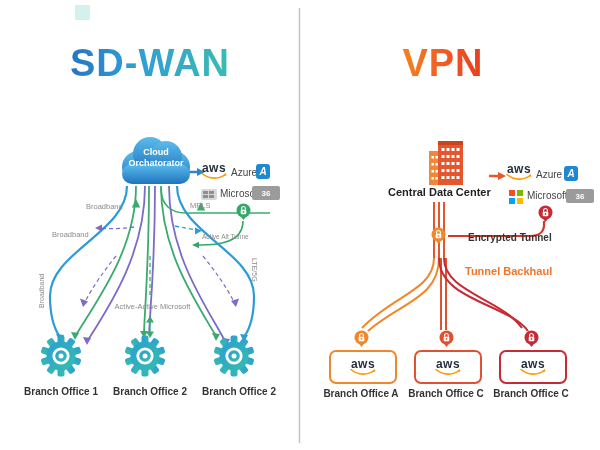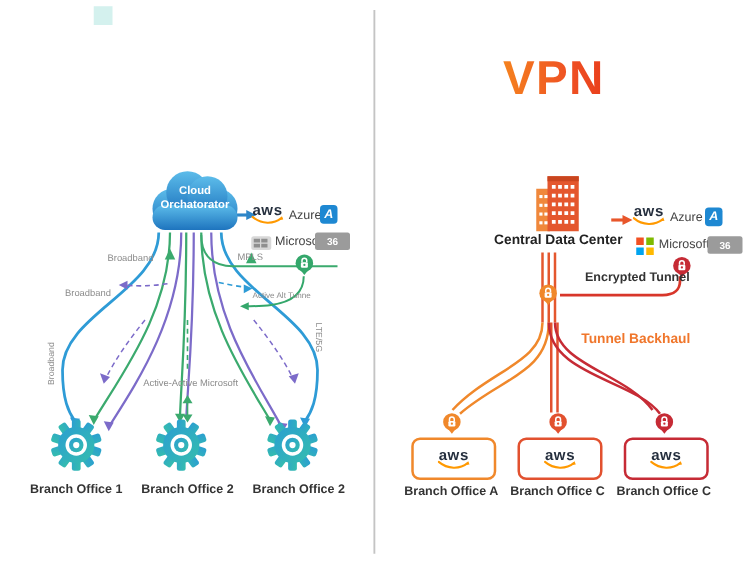--- a/index.html
+++ b/index.html
@@ -27,23 +27,23 @@
   .m365{position:absolute;width:28px;height:14px;background:#9B9B9B;border-radius:2px;color:#fff;
         font-size:8px;font-weight:700;display:flex;align-items:center;justify-content:center;}
   .mslogo{position:absolute;display:grid;grid-template-columns:6px 6px;grid-gap:1.5px;gap:1.5px;}
   .mslogo i{width:6px;height:6px;display:block;}
   .msgray{position:absolute;width:16px;height:11px;background:#D8D8D8;border-radius:2px;
           display:grid;grid-template-columns:5px 5px;grid-gap:1px;gap:1px;padding:1.5px 2px;box-sizing:border-box;}
   .msgray i{width:5px;height:3px;background:#8F8F8F;display:block;}
   .awsbox{position:absolute;width:64px;height:30px;border-radius:7px;background:#fff;
           display:flex;align-items:center;justify-content:center;}
   .awsbox .aws{position:static;}
-  .dclabel{position:absolute;left:388px;top:186px;width:110px;text-align:right;
+  .dclabel{position:absolute;left:388px;top:186px;width:110px;text-align:left;
            font-size:11px;font-weight:700;color:#222;}
-  .etlabel{position:absolute;left:468px;top:217px;font-size:10px;font-weight:600;color:#333;}
+  .etlabel{position:absolute;left:468px;top:232px;font-size:10px;font-weight:600;color:#333;}
   .tblabel{position:absolute;left:465px;top:265px;font-size:11px;font-weight:700;color:#F0762B;}
   .cornermark{position:absolute;left:75px;top:5px;width:15px;height:15px;background:#3ABFB0;opacity:.22;}
 </style>
 </head>
 <body>
 
 <div class="stage">
 
   <svg width="0" height="0" style="position:absolute" aria-hidden="true">
     <defs>
@@ -124,20 +124,21 @@
       <path d="M444,258 C444,292 500,298 522,328" stroke="#C62B35" stroke-width="2"></path>
       <path d="M439,258 C439,300 508,304 528,331" stroke="#C62B35" stroke-width="2"></path>
     </g>
     <g>
 
       <path d="M489,176 H500" stroke="#E8562B" stroke-width="2.5"></path>
       <polygon points="506,176 498,172 498,180" fill="#E8562B"></polygon>
     </g>
   </svg>
 
+  <div class="title t-sdwan" style="left:40px;top:42px;width:220px;">SD-WAN</div>
 
   <svg class="abs" style="left:108px;top:134px" width="96" height="54" viewBox="0 0 96 54">
     <g fill="url(#cloudG)">
       <circle cx="30" cy="33" r="16"></circle>
         <circle cx="66" cy="33" r="16"></circle>
       <circle cx="42" cy="20" r="17"></circle>
         <circle cx="58" cy="23" r="16"></circle>
       <rect x="14" y="30" width="68" height="20" rx="10"></rect>
     </g>
   </svg>

